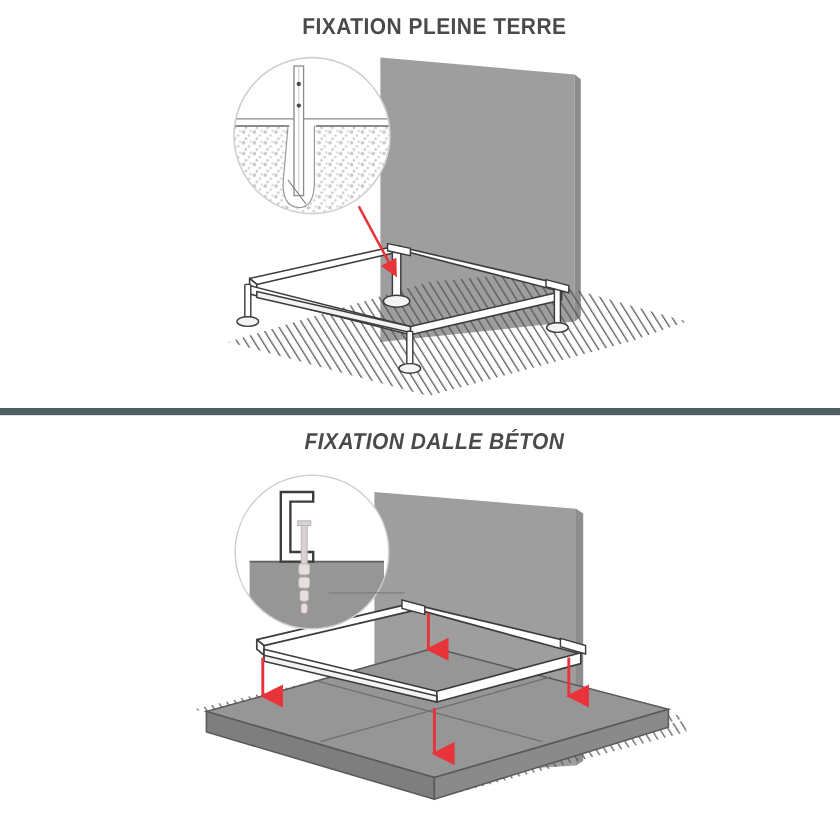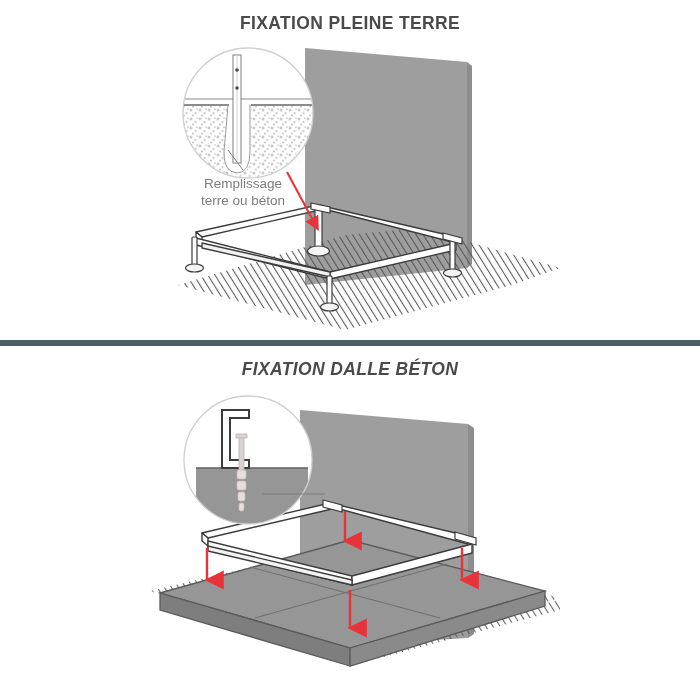--- a/index.html
+++ b/index.html
@@ -3,21 +3,21 @@
 <meta charset="utf-8">
 <style>
   html,body{margin:0;padding:0;}
   body{
     width:700px;height:700px;
     background:#ffffff;
     font-family:"Liberation Sans", sans-serif;
     position:relative;
     overflow:hidden;
   }
-  .panel{position:absolute;left:0;width:676px;}
+  .panel{position:absolute;left:12px;width:676px;}
   #panel-ground{top:0;height:340px;}
   #panel-slab{top:348px;height:352px;font-style:italic;}
 
   .panel-title{
     position:absolute;left:0;width:700px;text-align:center;
     font-size:19px;font-weight:bold;color:#4a4a4a;
     letter-spacing:.4px;
     transform:scaleX(.92);
     white-space:nowrap;
   }
@@ -135,22 +135,20 @@
         </g>
         <circle cx="248" cy="113" r="65" fill="none" stroke="#cfcfcf" stroke-width="1.3"></circle>
       </g>
 
       <line x1="243" y1="170" x2="228" y2="150" stroke="#7d7d7d" stroke-width="1"></line>
 
       <line x1="287" y1="172" x2="315" y2="224" stroke="#e8333a" stroke-width="2.1" marker-end="url(#arrowRedTop)"></line>
     </svg>
   </div>
 
-  <div class="callout" id="callout-fill">Remplissage
-terre ou béton</div>
 </div>
 
 <div class="divider"></div>
 
 <div class="panel" id="panel-slab">
 
   <div class="panel-title" id="title-slab">FIXATION DALLE BÉTON</div>
 
   <div class="stage">
     <svg width="700" height="352" viewBox="0 0 700 352" xmlns="http://www.w3.org/2000/svg">

